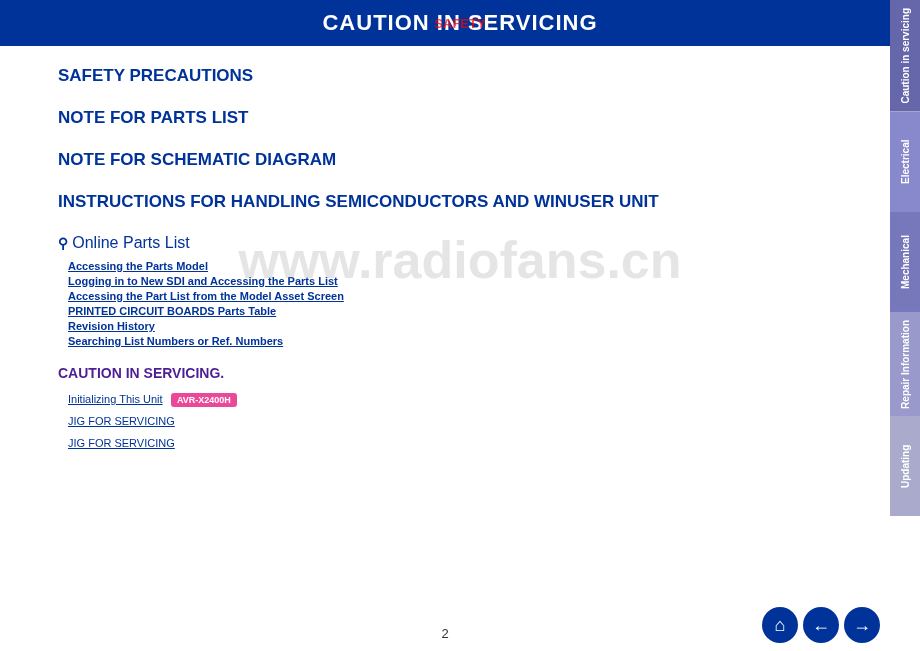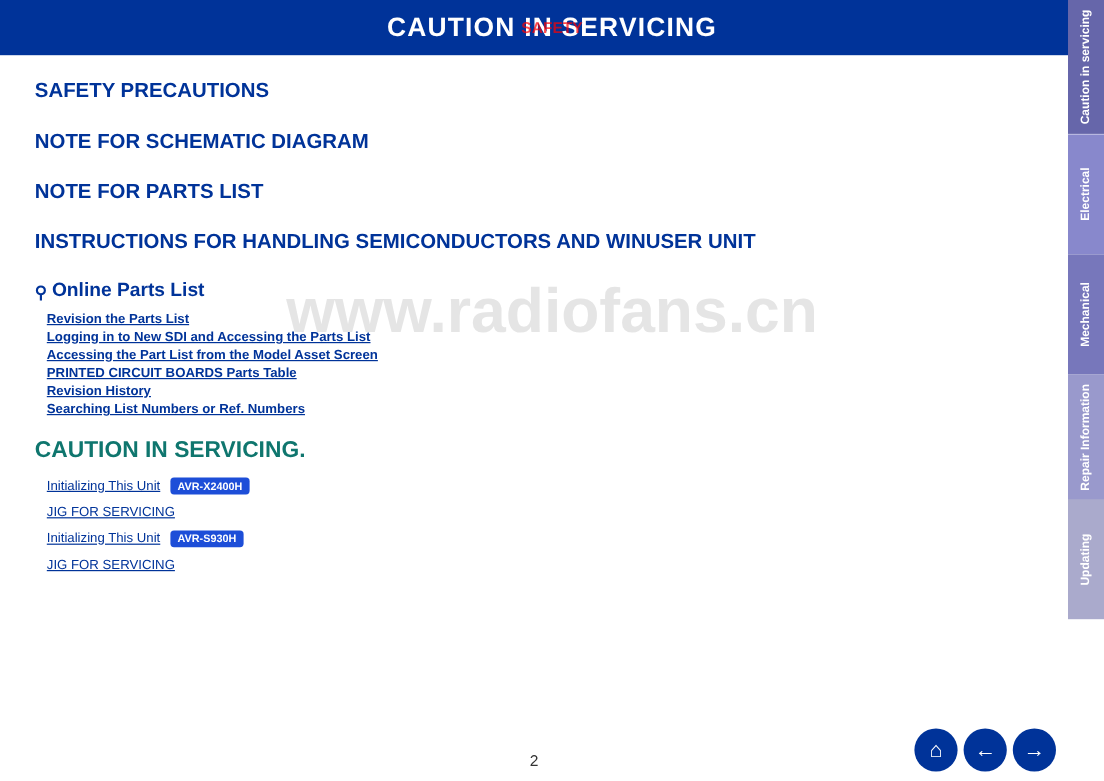--- a/index.html
+++ b/index.html
@@ -63,21 +63,21 @@
       min-height: 80px;
     }
     .sidebar-tab-1 { background: #6666aa; }
     .sidebar-tab-2 { background: #8888cc; min-height: 100px; }
     .sidebar-tab-3 { background: #7777bb; min-height: 100px; }
     .sidebar-tab-4 { background: #9999cc; min-height: 100px; }
     .sidebar-tab-5 { background: #aaaacc; min-height: 100px; }
 
     
     .main-content {
-      padding: 20px 50px 20px 29px;
+      padding: 20px 50px 20px 58px;
       margin-right: 30px;
     }
 
     
     .nav-link-large {
       display: block;
       color: #003399;
       font-size: 17px;
       font-weight: bold;
       text-decoration: none;
@@ -109,43 +109,43 @@
       color: #003399;
       font-size: 11px;
       font-weight: bold;
       text-decoration: underline;
       margin-bottom: 3px;
       cursor: pointer;
     }
 
     
     .caution-heading {
-      color: #0f766e;
-      font-size: 19px;
+      color: #4c1d95;
+      font-size: 14px;
       font-weight: bold;
       margin-bottom: 8px;
     }
 
     .caution-items {
       margin-left: 10px;
     }
     .caution-item {
       margin-bottom: 4px;
     }
     .caution-item-label {
       color: #003399;
       font-size: 11px;
       font-weight: normal;
       text-decoration: underline;
       cursor: pointer;
       margin-top: 31px;
     }
     .badge {
       display: inline-block;
-      background: #1d4ed8;
+      background: #ec4899;
       color: #fff;
       font-size: 9px;
       font-weight: bold;
       padding: 2px 6px;
       border-radius: 3px;
       margin-left: 4px;
     }
 
     
     .watermark {
@@ -224,52 +224,48 @@
   <div class="sidebar-tab sidebar-tab-5">
     <span>Updating</span>
   </div>
 </div>
 
 <div class="watermark">www.radiofans.cn</div>
 
 <div class="main-content">
 
   <a class="nav-link-large">SAFETY PRECAUTIONS</a>
+  <a class="nav-link-large">NOTE FOR PARTS LIST</a>
   <a class="nav-link-large">NOTE FOR SCHEMATIC DIAGRAM</a>
-  <a class="nav-link-large">NOTE FOR PARTS LIST</a>
   <a class="nav-link-large">INSTRUCTIONS FOR HANDLING SEMICONDUCTORS AND WINUSER UNIT</a>
 
   <div class="section-heading">
     <span class="icon">⚲</span>
-    <a style="color:#003399;font-size:16px;font-weight:bold;text-decoration:none;cursor:pointer;">Online Parts List</a>
+    <a style="color:#003399;font-size:16px;font-weight:normal;text-decoration:none;cursor:pointer;">Online Parts List</a>
   </div>
   <div class="sub-links">
-    <a class="sub-link">Revision the Parts List</a>
+    <a class="sub-link">Accessing the Parts Model</a>
     <a class="sub-link">Logging in to New SDI and Accessing the Parts List</a>
     <a class="sub-link">Accessing the Part List from the Model Asset Screen</a>
     <a class="sub-link">PRINTED CIRCUIT BOARDS Parts Table</a>
     <a class="sub-link">Revision History</a>
     <a class="sub-link">Searching List Numbers or Ref. Numbers</a>
   </div>
 
   <div class="caution-heading">CAUTION IN SERVICING.</div>
   <div class="caution-items">
 
     <div class="caution-item">
       <span class="caution-item-label">Initializing This Unit</span>
       <span class="badge">AVR-X2400H</span>
     </div>
     <div class="caution-item">
       <span class="caution-item-label">JIG FOR SERVICING</span>
     </div>
     <div class="caution-item">
-      <span class="caution-item-label">Initializing This Unit</span>
-      <span class="badge">AVR-S930H</span>
-    </div>
-    <div class="caution-item">
       <span class="caution-item-label">JIG FOR SERVICING</span>
     </div>
 
   </div>
 </div>
 
 <div class="footer">
   <span class="page-number">2</span>
 </div>
 

